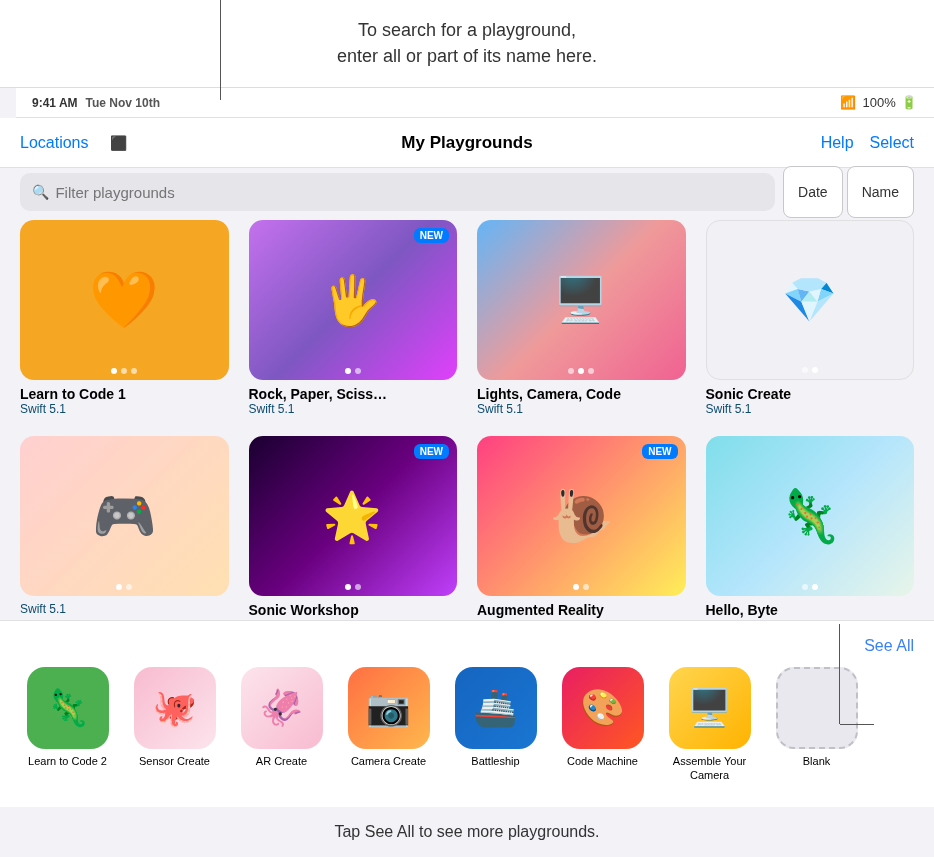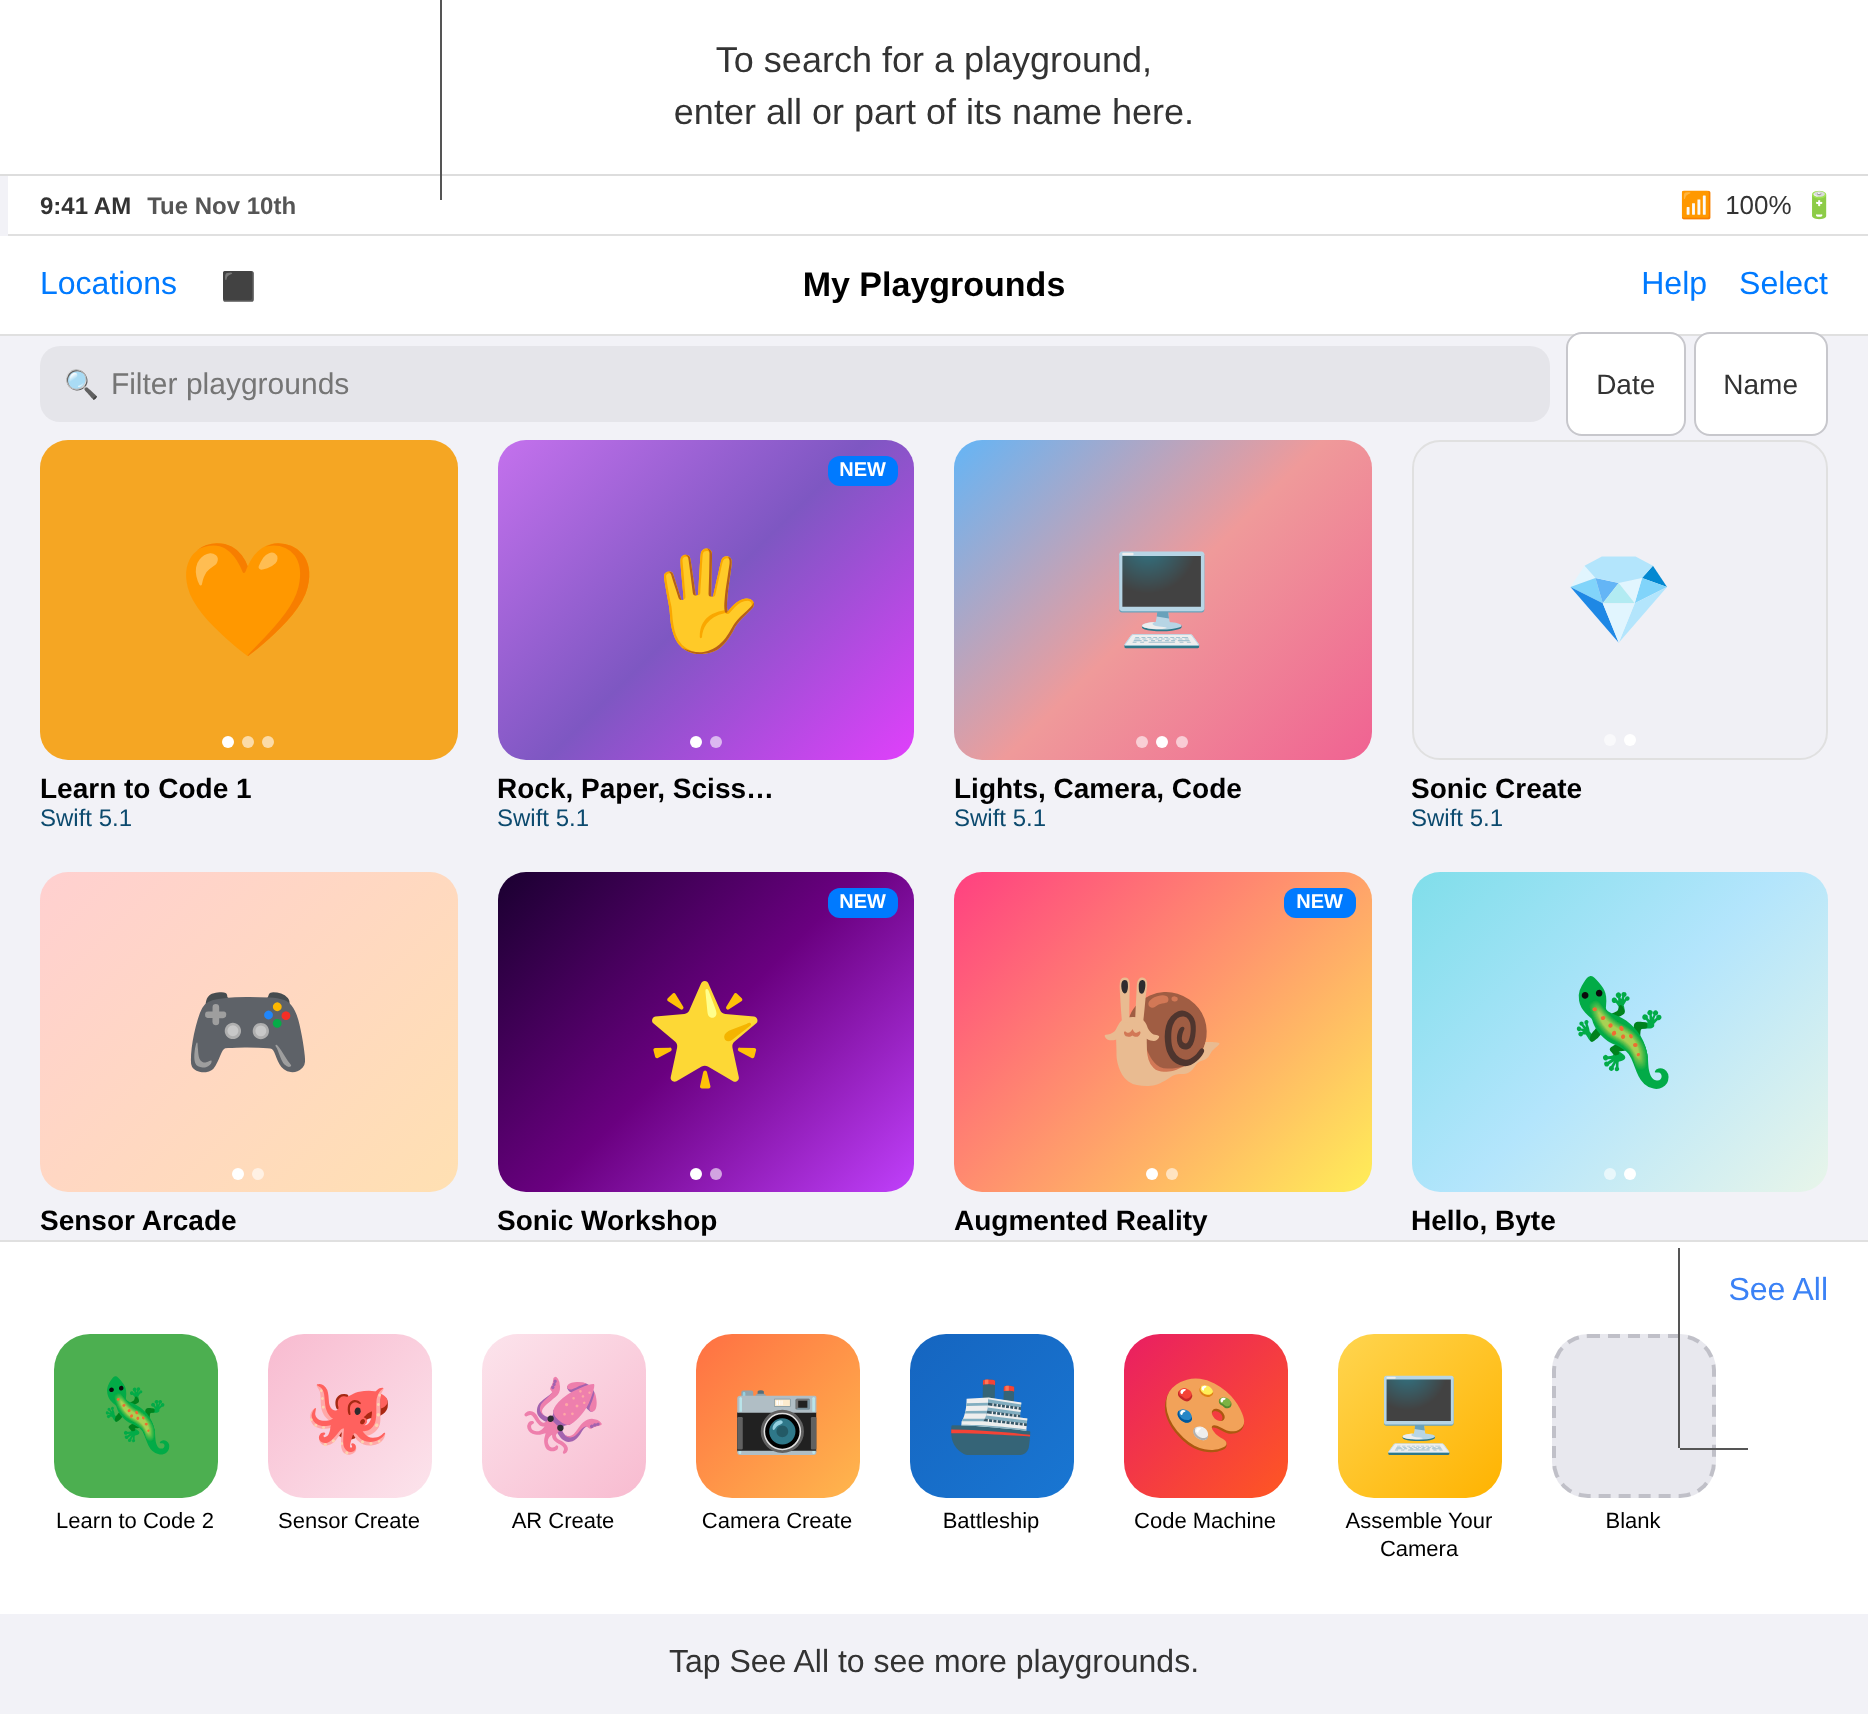--- a/index.html
+++ b/index.html
@@ -39,21 +39,21 @@
       width: 1px;
       height: 100px;
       background: #555;
       z-index: 20;
     }
 
     
     .status-bar {
       position: absolute;
       top: 88px;
-      left: 4px;
+      left: 16px;
       right: 0;
       height: 30px;
       background: white;
       display: flex;
       align-items: center;
       padding: 0 16px;
       font-size: 12px;
       color: #333;
       border-bottom: 1px solid #e0e0e0;
     }
@@ -440,21 +440,20 @@
   <div class="playground-card">
     <div class="playground-thumb bg-pink-cream">
       <div class="thumb-img">
         <span style="font-size:52px;">🎮</span>
       </div>
       <div class="slider-dot">
           <span class="active"></span>
           <span></span>
         </div>
     </div>
-    <div class="card-title">Sensor Arcade</div>
     <div class="card-sub">Swift 5.1</div>
   </div>
 
   <div class="playground-card">
     <div class="playground-thumb bg-dark-purple">
       <div class="thumb-img">
         <span style="font-size:48px;">🌟</span>
       </div>
       <span class="new-badge">NEW</span>
       <div class="slider-dot">

